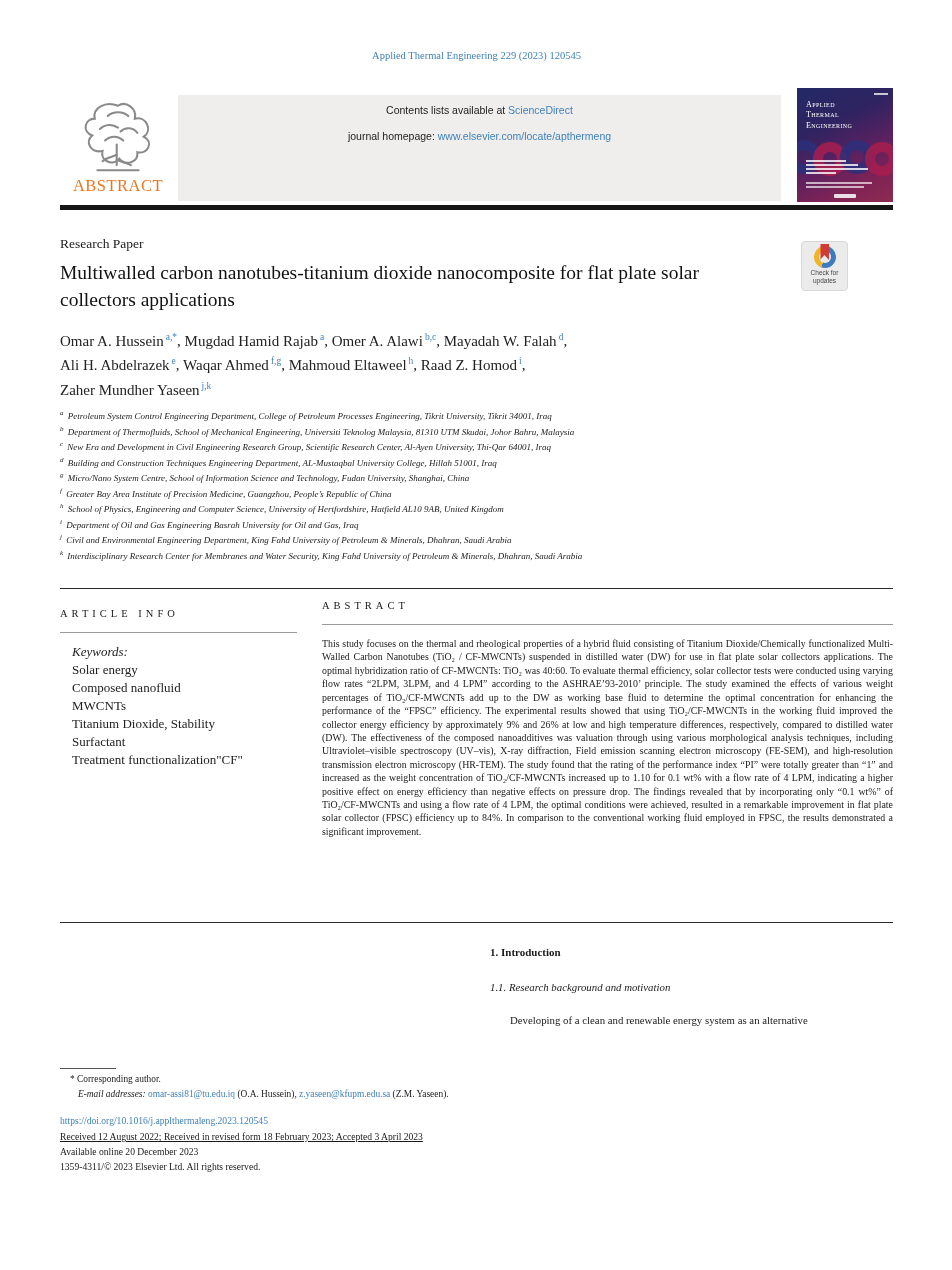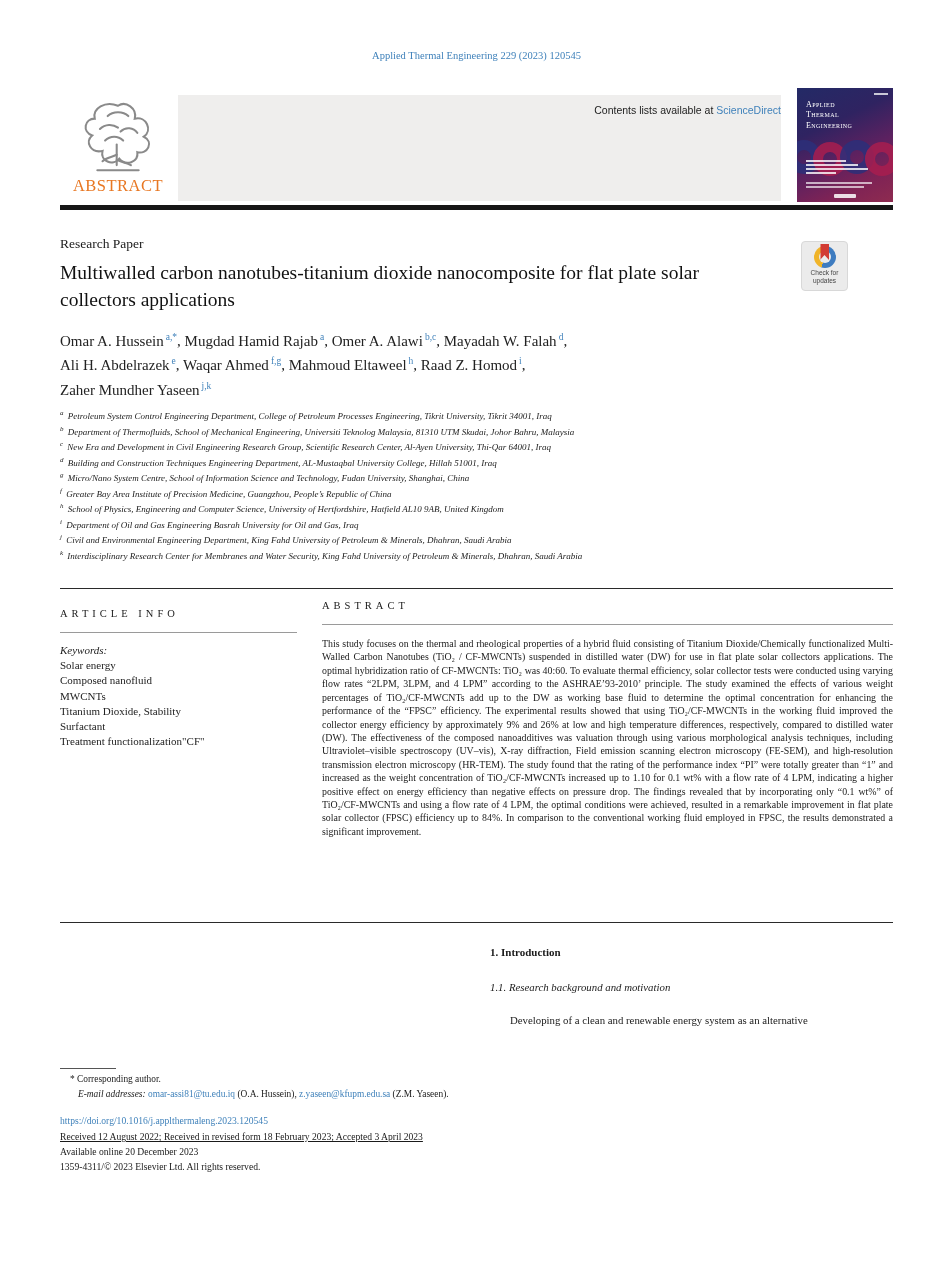--- a/index.html
+++ b/index.html
@@ -14,21 +14,21 @@
               font-size:10.5px; color:#3f81ba; }
 
   
   .logo-box { position:absolute; left:60px; top:96px; width:116px; height:105px; background:#fff;
               text-align:center; }
   .logo-tree { display:block; margin:2px auto 0; }
   .logo-word { font-family:"Liberation Serif", serif; font-size:16.5px; letter-spacing:0.5px;
                color:#e87722; margin-top:-2px; }
   .masthead { position:absolute; left:178px; top:95px; width:603px; height:106px; background:#efeeed;
               text-align:center; }
-  .contents-line { font-family:"Liberation Sans", sans-serif; font-size:10.5px; color:#222; margin-top:9px;text-align:right; }
+  .contents-line { font-family:"Liberation Sans", sans-serif; font-size:10.5px; color:#222; margin-top:9px; }
   .journal-title { font-family:"Liberation Serif", serif; font-size:23px; color:#111; margin-top:11px; }
   .homepage-line { font-family:"Liberation Sans", sans-serif; font-size:10.5px; color:#222; margin-top:14px; }
 
   
   .cover { position:absolute; left:797px; top:88px; width:96px; height:114px; overflow:hidden;
            background:linear-gradient(155deg,#232a66 0%,#2f2361 32%,#5c2160 58%,#7f2355 80%,#8e2b50 100%); }
   .cover-corner-bar { position:absolute; top:5px; right:5px; width:14px; height:2px; background:rgba(255,255,255,.75); }
   .cover-title { position:absolute; top:12px; left:9px; color:#fff; font-family:"Liberation Serif", serif;
                  font-size:8px; letter-spacing:.4px; line-height:1.3; font-variant:small-caps; text-align:left; }
   .cover-rings { position:absolute; top:52px; left:-10px; width:140px; height:40px; }
@@ -69,21 +69,21 @@
   .affiliations sup { font-size:7px; margin-right:2px; }
 
   .rule { position:absolute; left:60px; width:833px; height:1px; background:#2a2a2a; }
   .rule1 { top:588px; } .rule2 { top:922px; }
 
   
   .info-col { position:absolute; left:60px; top:608px; width:237px; }
   .abs-col  { position:absolute; left:322px; top:600px; width:571px; }
   .col-heading { font-size:10.5px; letter-spacing:4px; color:#1a1a1a; }
   .col-underline { height:1px; background:#9a9a9a; margin-top:13px; }
-  .keywords { margin-top:10px; font-size:11px; line-height:1.38; color:#222; }
+  .keywords { margin-top:10px; font-size:13px; line-height:1.38; color:#222;margin-left:12px; }
   .keywords-label { font-style:italic; }
   .abstract-text { margin-top:12px; font-size:9.9px; line-height:1.355; text-align:justify; color:#1a1a1a; }
 
   
   .intro-heading { position:absolute; left:490px; top:946px; font-size:11px; font-weight:bold; color:#1a1a1a; }
   .intro-sub { position:absolute; left:490px; top:981px; font-size:10.8px; font-style:italic; color:#1a1a1a; }
   .intro-para { position:absolute; left:490px; top:1014px; width:403px; font-size:10.8px; text-align:justify;
                 text-indent:20px; color:#1a1a1a; }
 
   
@@ -116,20 +116,23 @@
         <path d="M14 56 L46 56"></path>
       </g>
     </svg>
     <div class="logo-word">ABSTRACT</div>
   </div>
 
   <div class="masthead">
     <div class="contents-line">
       <span>Contents lists available at </span><a class="link" href="#">ScienceDirect</a>
     </div>
+    <div class="homepage-line">
+      <span>journal homepage: </span><a class="link" href="#">www.elsevier.com/locate/apthermeng</a>
+    </div>
   </div>
 
   <div class="cover">
     <div class="cover-corner-bar"></div>
     <div class="cover-title" id="cover-title">
         <div>Applied</div>
         <div>Thermal</div>
         <div>Engineering</div>
       </div>
     <div class="cover-rings">

